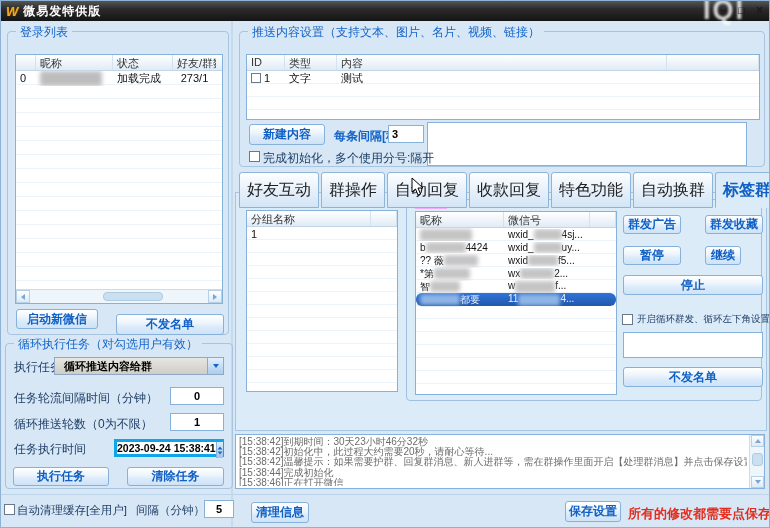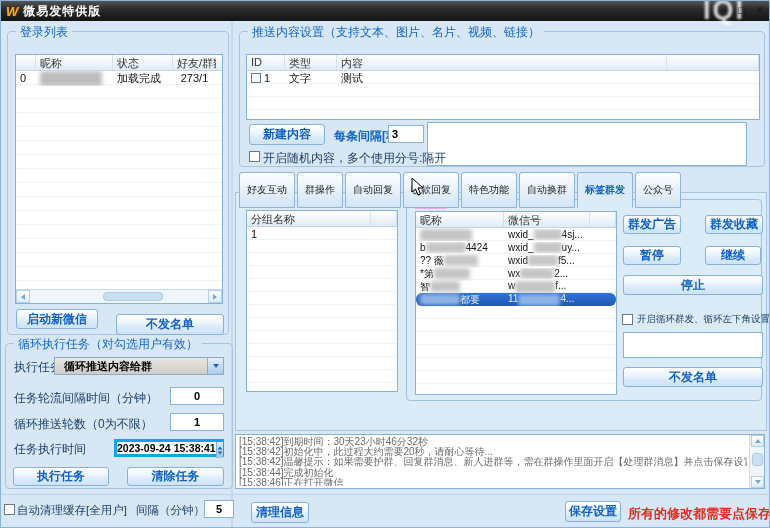--- a/index.html
+++ b/index.html
@@ -70,21 +70,21 @@
   #push-head { grid-template-columns:38px 52px 330px 1fr; }
   #push-body { height:48px; }
   #push-row { grid-template-columns:38px 52px 330px 1fr; height:14px; }
   #push-row .idcell { display:flex; align-items:center; gap:3px; }
   #push-row .idchk { position:static; width:10px; height:10px; flex:0 0 auto; }
   #btn-newcontent { left:9px; top:92px; width:76px; height:21px; }
   #push-textarea { position:absolute; left:187px; top:90px; width:320px; height:44px; background:#fff; border:1px solid #86b1da; }
 
   
   #tabstrip { position:absolute; left:238px; top:171px; height:21px; display:flex; z-index:3; }
-  .tab { height:21px; padding:17px 7px; display:flex; align-items:center; font-size:10px; color:#222;
+  .tab { height:21px; padding:17px 7px; display:flex; align-items:center; font-size:16px; color:#222;
     background:linear-gradient(#fdfefe,#e3eefa 60%,#d3e5f5); border:1px solid #8fb4da; border-radius:3px 3px 0 0; margin-right:2px; cursor:pointer; white-space:nowrap; }
   .tab.active { background:#dcebf8; color:#0f5fc4; font-weight:bold; border-bottom:1px solid #dcebf8; height:22px; }
   #tab-content { position:absolute; left:234px; top:191px; width:532px; height:239px; background:#dcebf8; border:1px solid #a7c4e0; }
 
   
   #grpname-table { left:10px; top:17px; width:152px; height:182px; }
   #grpname-head { grid-template-columns:124px 1fr; }
   #grpname-body { height:164px; }
   #grpname-row { grid-template-columns:124px 1fr; height:13px; }
   #grp-tag { left:170px; top:6px; width:356px; height:202px; border-color:#9fc0de; }
@@ -92,21 +92,21 @@
   #tag-table { left:8px; top:11px; width:202px; height:184px; }
   #tag-head { grid-template-columns:88px 86px 1fr; }
   #tag-body { height:166px; }
   .tag-row { grid-template-columns:88px 86px 1fr; height:13px; font-size:10px;border-radius:6px; }
   .tag-row.sel { background:linear-gradient(#2f74d8,#2257ac); color:#eaf2ff; }
   .tag-row .blob { background:#c4c4c4; }
   .tag-row.sel .blob { background:#8fb5e6; }
   #btn-ad { left:216px; top:15px; width:58px; height:19px; }
   #btn-fav { left:298px; top:15px; width:58px; height:19px; }
   #btn-pause { left:216px; top:46px; width:58px; height:19px; }
-  #btn-cont { left:298px; top:46px; width:56px; height:19px; }
+  #btn-cont { left:298px; top:46px; width:36px; height:19px; }
   #btn-stop { left:216px; top:75px; width:140px; height:20px; }
   #tag-loop-chk { left:215px; top:114px; }
   #tag-loop-lbl { left:230px; top:113px; font-size:9.5px; color:#1f3e66; }
   #tag-input { left:216px; top:132px; width:140px; height:26px; }
   #btn-savegroup { left:216px; top:167px; width:140px; height:20px; }
 
   
   #log-panel { position:absolute; left:234px; top:433px; width:530px; height:55px; background:#fff; border:1px solid #86b1da; }
   #log-lines { position:absolute; left:3px; top:2px; right:17px; bottom:2px; overflow:hidden; }
   .log-line { font-size:10px; line-height:10.2px; color:#6b6b6b; white-space:nowrap; }
@@ -224,21 +224,21 @@
           <div>测试</div>
           <div></div>
         </div>
       </div>
     </div>
     <div class="btn" id="btn-newcontent">新建内容</div>
     <span class="lbl" style="left:94px; top:96px; color:#1464c8; font-weight:bold;">每条间隔[秒]</span>
     <div class="input" style="left:148px; top:93px; width:36px; height:18px; justify-content:flex-start; padding-left:3px;">3</div>
     <div id="push-textarea"></div>
     <div class="chk" style="left:9px; top:119px;"></div>
-    <span class="lbl" style="left:23px; top:118px;">开启随机内容，多个使用分号:隔开</span>
+    <span class="lbl" style="left:23px; top:118px;">完成初始化，多个使用分号:隔开</span>
   </div>
 
   <div id="tabstrip">
     <div class="tab">好友互动</div>
     <div class="tab">群操作</div>
     <div class="tab">自动回复</div>
     <div class="tab">收款回复</div>
     <div class="tab">特色功能</div>
     <div class="tab">自动换群</div>
     <div class="tab active">标签群发</div>

